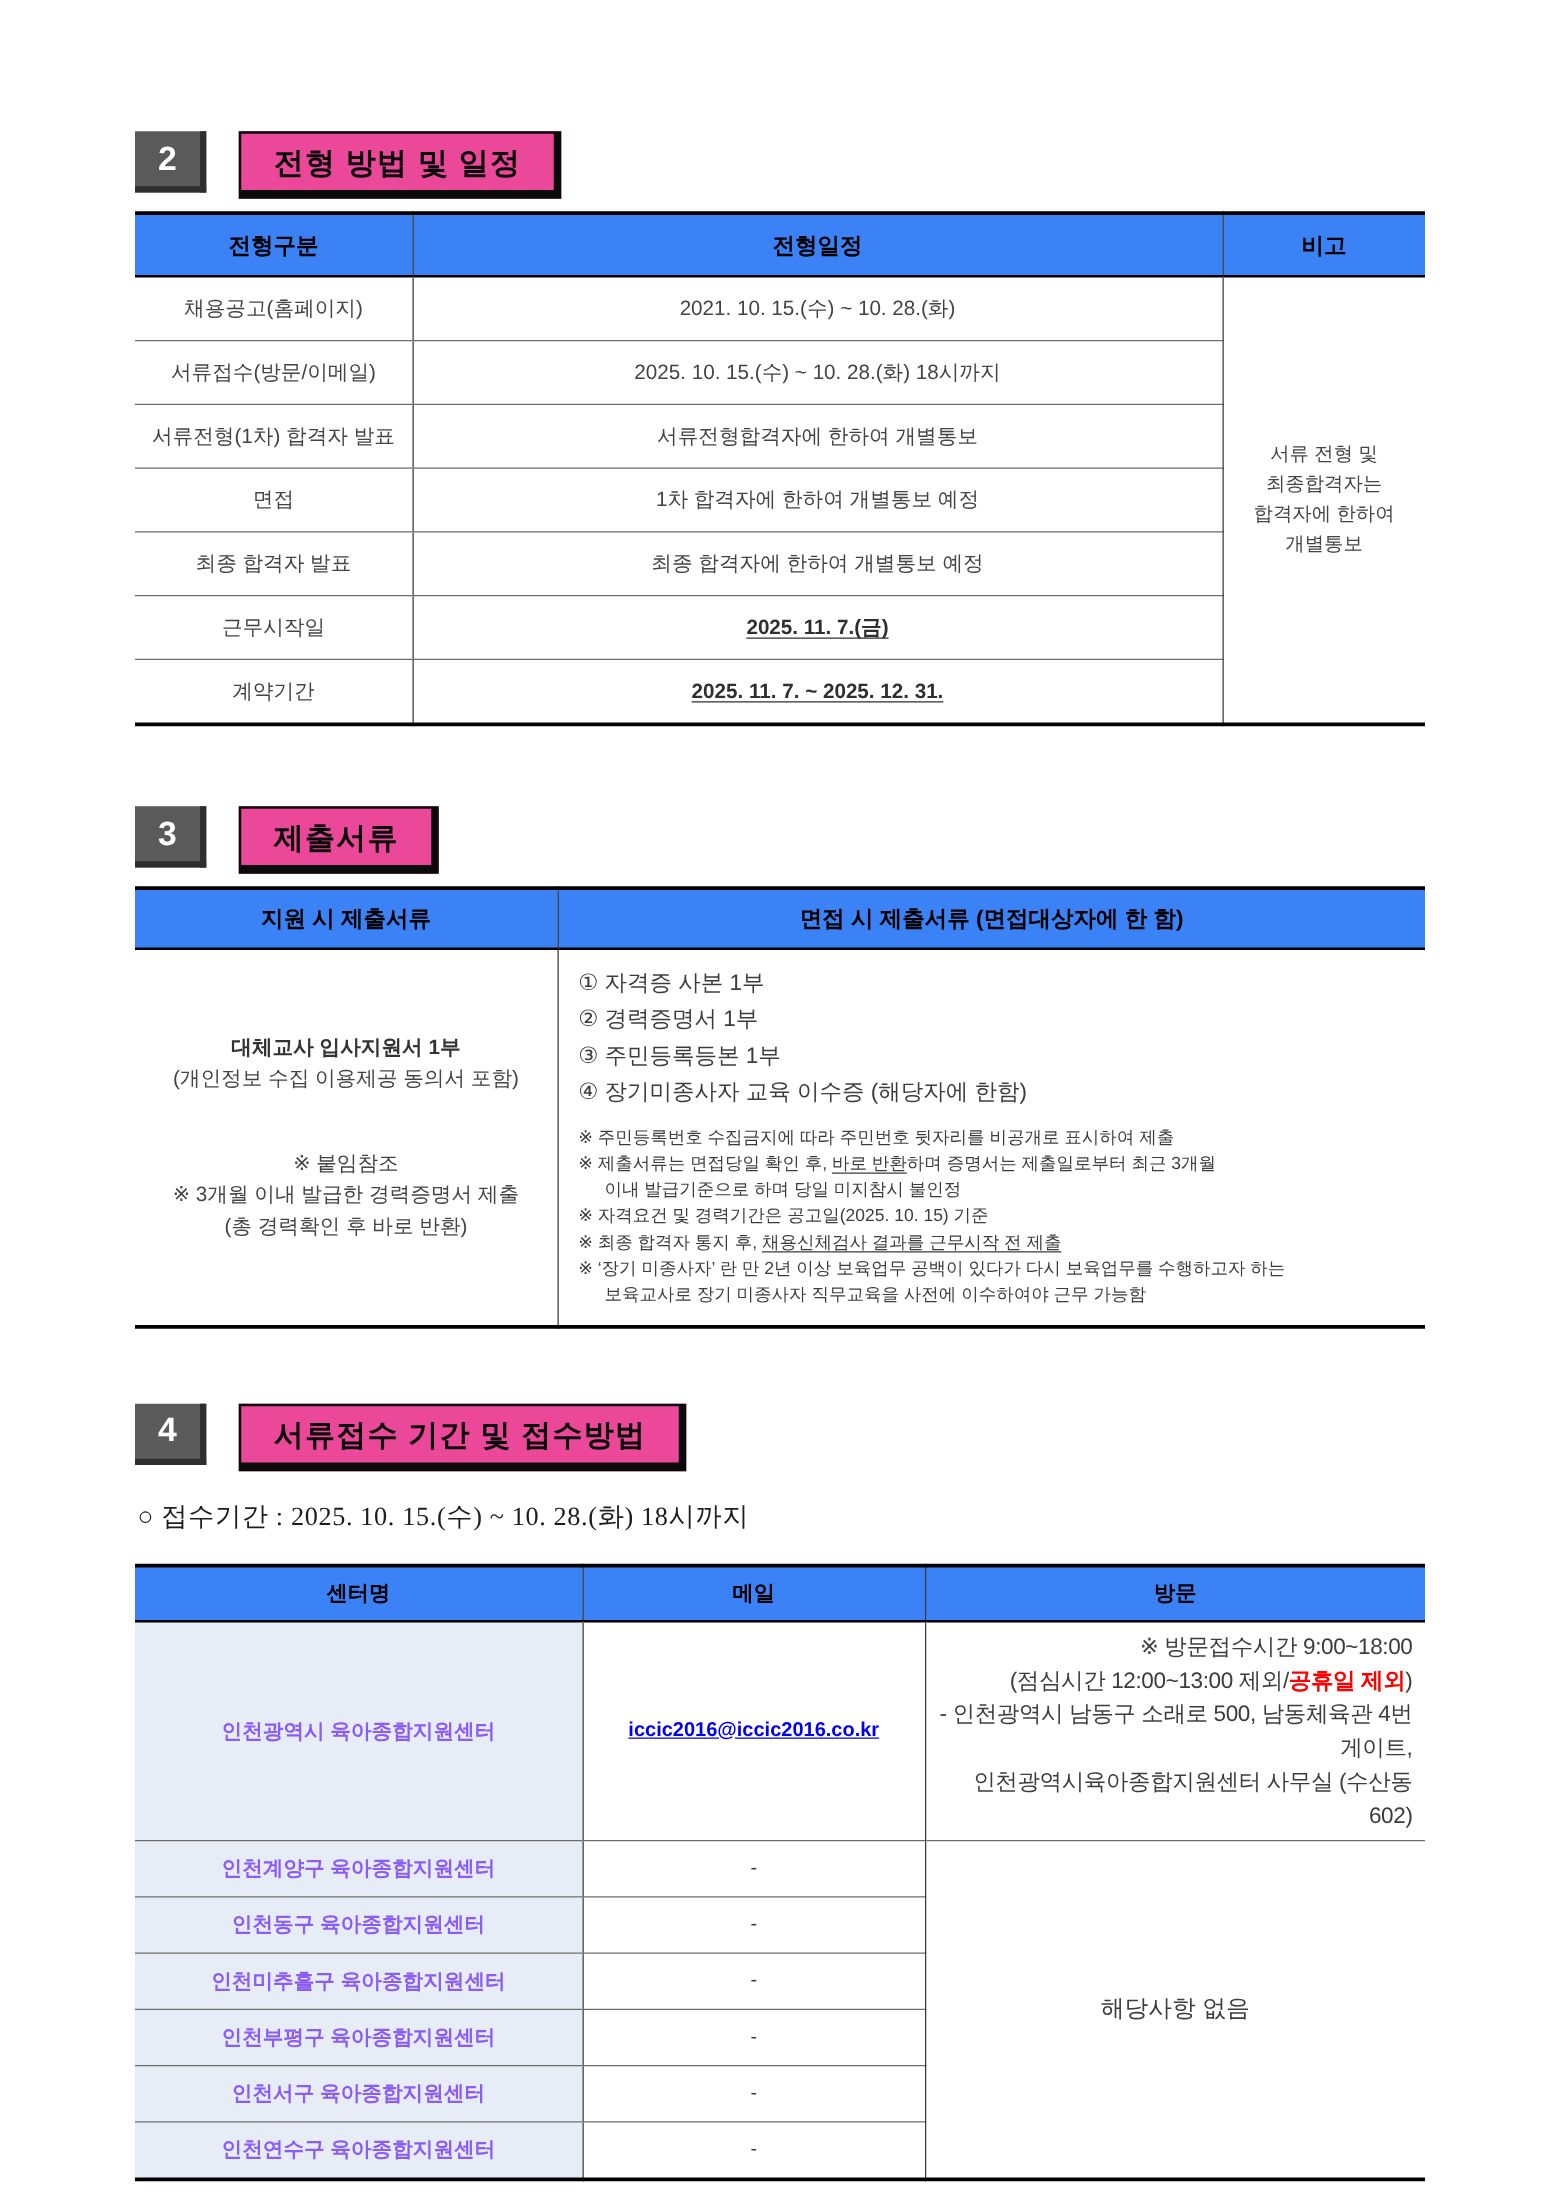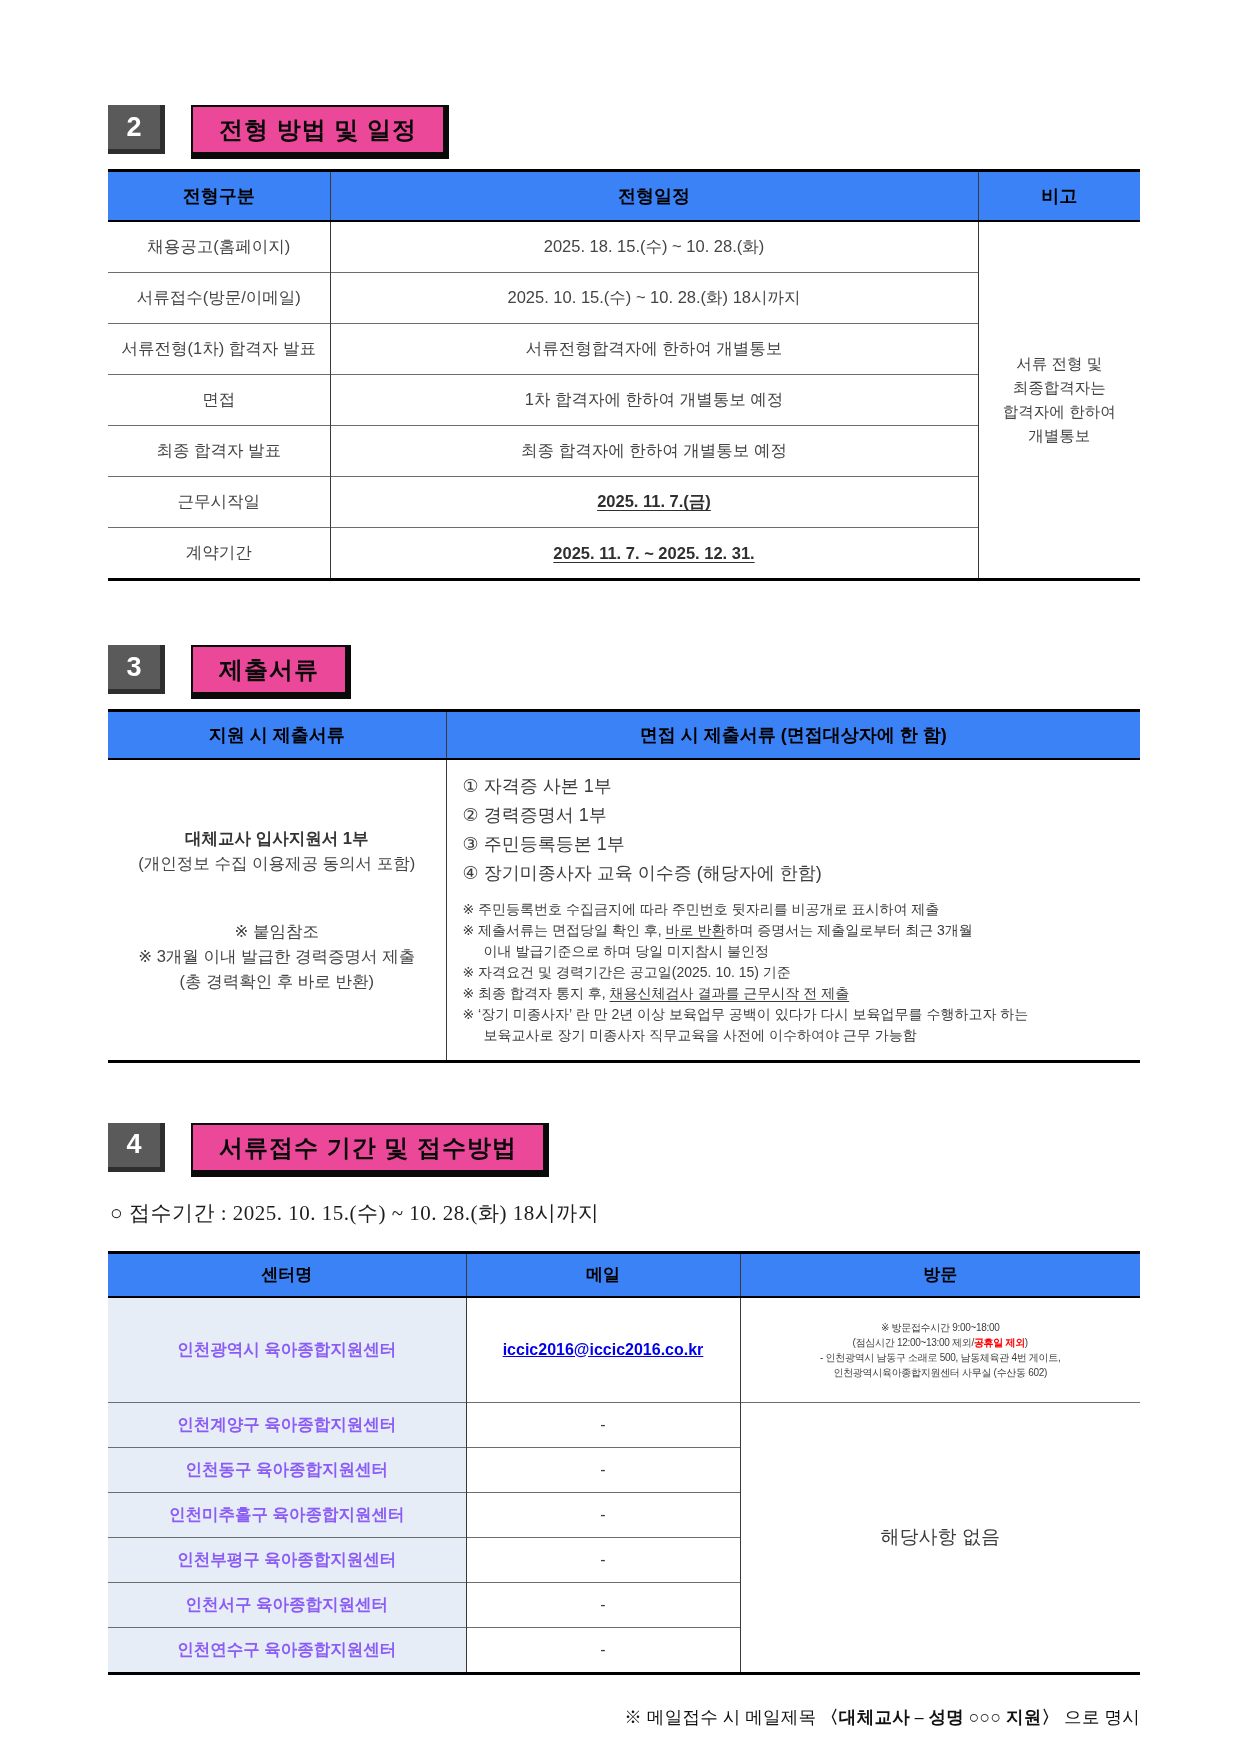--- a/index.html
+++ b/index.html
@@ -59,21 +59,21 @@
     font-family:"Liberation Serif","DejaVu Serif",serif;
     font-size:21px;color:#1d1d1d;margin:22px 0 24px 2px;letter-spacing:.5px;
   }
 
   
   .t3 th{font-size:17px;height:34px;}
   .t3 .name-cell{background:#e7edf7;font-weight:bold;color:#8b5cf6;font-size:16.5px;height:36px;}
   .t3 .main-row .name-cell{height:96px;}
   .t3 .mail-cell{font-size:16px;color:#3c3c3c;}
   .t3 .email-link{color:#0000ee;font-weight:bold;text-decoration:underline;font-size:16px;cursor:pointer;}
-  .t3 .visit-cell{text-align:center;vertical-align:middle;padding:6px 10px;font-size:10px;line-height:1.5;color:#3c3c3c;letter-spacing:-0.3px;}
+  .t3 .visit-cell{text-align:right;vertical-align:middle;padding:6px 10px;font-size:18px;line-height:1.5;color:#3c3c3c;letter-spacing:-0.3px;}
   .t3 .red{color:#ff0000;font-weight:bold;}
   .t3 .na-cell{font-size:19px;color:#3c3c3c;}
 
   
   .footer-note{
     font-family:"Liberation Serif","DejaVu Serif",serif;
     text-align:right;margin-top:30px;font-size:17.5px;color:#111;letter-spacing:.3px;
   }
   .footer-note .strong{font-weight:bold;}
   .gap-a{height:64px;}
@@ -99,21 +99,21 @@
       <thead>
         <tr>
           <th>전형구분</th>
           <th>전형일정</th>
           <th>비고</th>
         </tr>
       </thead>
       <tbody>
         <tr>
           <td>채용공고(홈페이지)</td>
-          <td>2025. 18. 15.(수) ~ 10. 28.(화)</td>
+          <td>2021. 10. 15.(수) ~ 10. 28.(화)</td>
           <td class="remark" rowspan="7">서류 전형 및 최종합격자는 합격자에 한하여 개별통보</td>
         </tr>
         <tr>
           <td>서류접수(방문/이메일)</td>
           <td>2025. 10. 15.(수) ~ 10. 28.(화) 18시까지</td>
         </tr>
         <tr>
           <td>서류전형(1차) 합격자 발표</td>
           <td>서류전형합격자에 한하여 개별통보</td>
         </tr>

